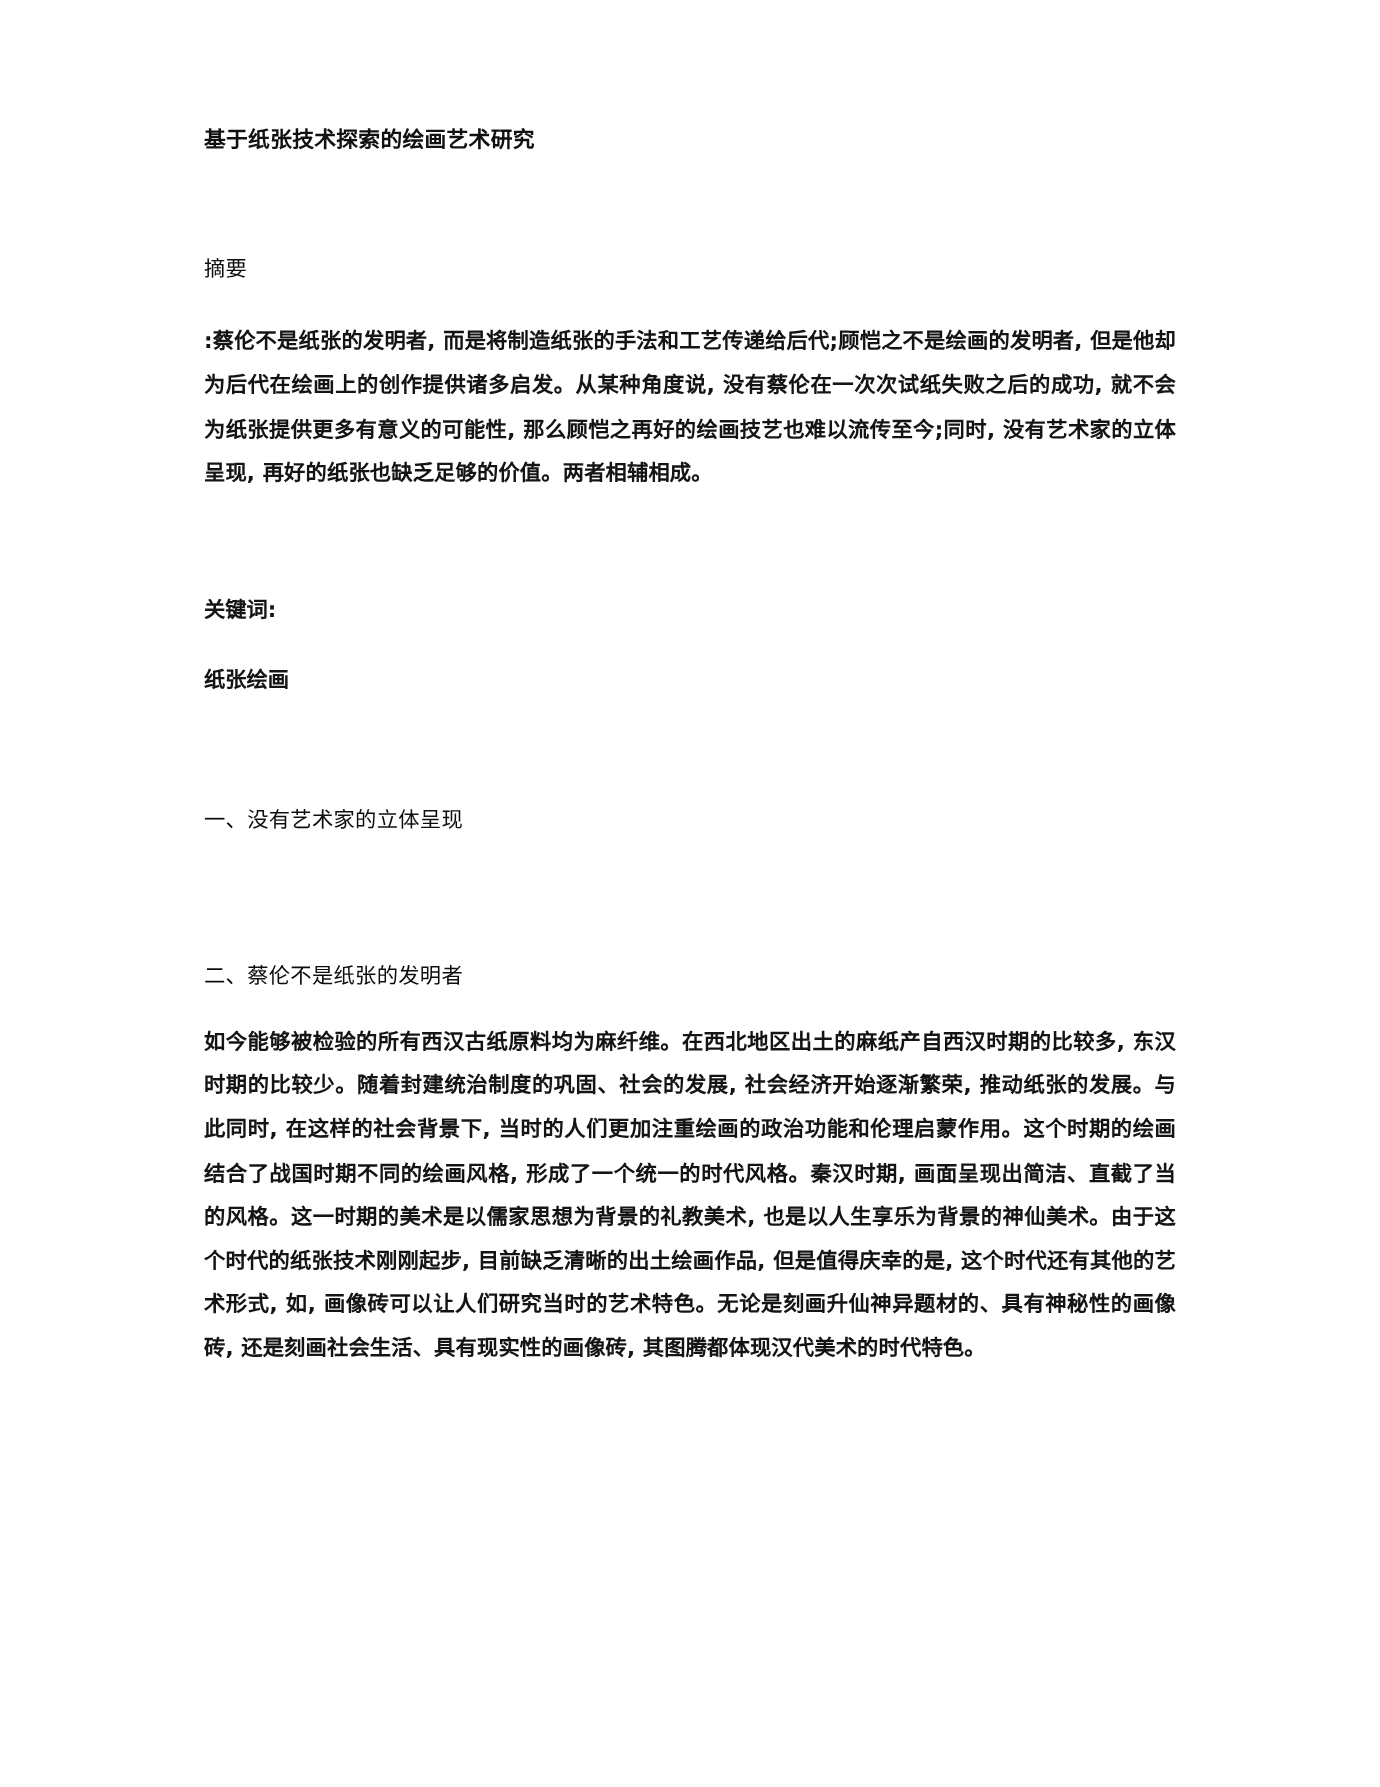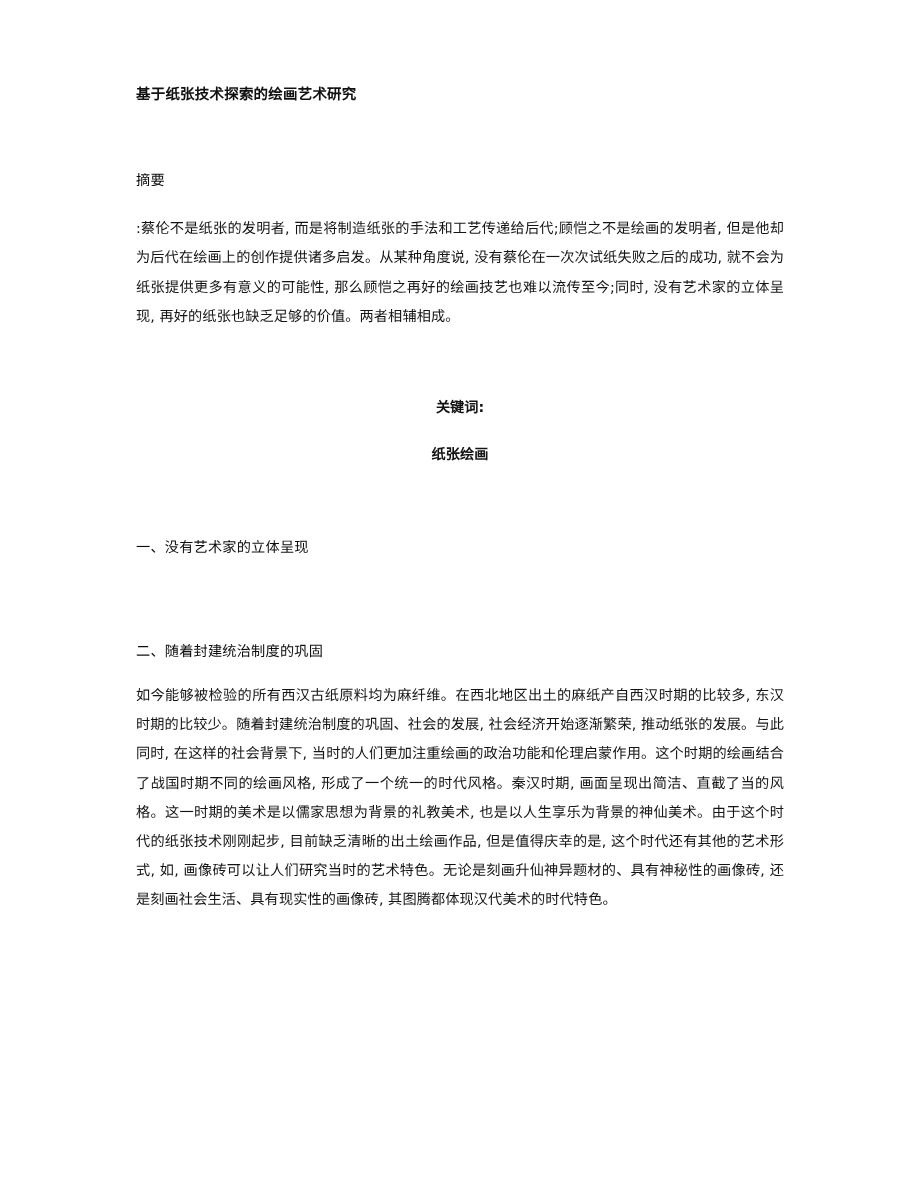--- a/index.html
+++ b/index.html
@@ -38,36 +38,35 @@
   .section-heading {
     font-size: 14.2px;
     font-weight: 400;
     line-height: 1.7;
     letter-spacing: 0.2px;
     color: #0d0d0d;
     margin: 0;
   }
   .para {
     font-size: 14.2px;
-    font-weight: 400;
+    font-weight: 700;
     line-height: 2.05;
     letter-spacing: 0.1px;
     color: #141414;
     margin: 0;
     text-align: justify;
     text-justify: inter-ideograph;
     word-break: break-all;
   }
   .para-keyword {
     font-size: 14.2px;
     font-weight: 600;
     line-height: 2.05;
     color: #141414;
     margin: 0;
-    text-align: center;
   }
   .gap-title-abstract { height: 62px; }
   .gap-abstract-body  { height: 22px; }
   .gap-body-keywords  { height: 62px; }
   .gap-kw-label       { height: 18px; }
   .gap-kw-sec1        { height: 66px; }
   .gap-head-body      { height: 18px; }
   .gap-sec1-sec2      { height: 62px; }
 </style>
 </head>
@@ -96,20 +95,20 @@
 
     <div class="gap-kw-sec1"></div>
 
     <h2 class="section-heading">一、没有艺术家的立体呈现</h2>
 
     <div class="gap-head-body"></div>
 
 
     <div class="gap-sec1-sec2"></div>
 
-    <h2 class="section-heading">二、随着封建统治制度的巩固</h2>
+    <h2 class="section-heading">二、蔡伦不是纸张的发明者</h2>
 
     <div class="gap-head-body"></div>
 
     <p class="para">如今能够被检验的所有西汉古纸原料均为麻纤维。在西北地区出土的麻纸产自西汉时期的比较多, 东汉时期的比较少。随着封建统治制度的巩固、社会的发展, 社会经济开始逐渐繁荣, 推动纸张的发展。与此同时, 在这样的社会背景下, 当时的人们更加注重绘画的政治功能和伦理启蒙作用。这个时期的绘画结合了战国时期不同的绘画风格, 形成了一个统一的时代风格。秦汉时期, 画面呈现出简洁、直截了当的风格。这一时期的美术是以儒家思想为背景的礼教美术, 也是以人生享乐为背景的神仙美术。由于这个时代的纸张技术刚刚起步, 目前缺乏清晰的出土绘画作品, 但是值得庆幸的是, 这个时代还有其他的艺术形式, 如, 画像砖可以让人们研究当时的艺术特色。无论是刻画升仙神异题材的、具有神秘性的画像砖, 还是刻画社会生活、具有现实性的画像砖, 其图腾都体现汉代美术的时代特色。</p>
 
   </div>
 </div>
 
 </body></html>

